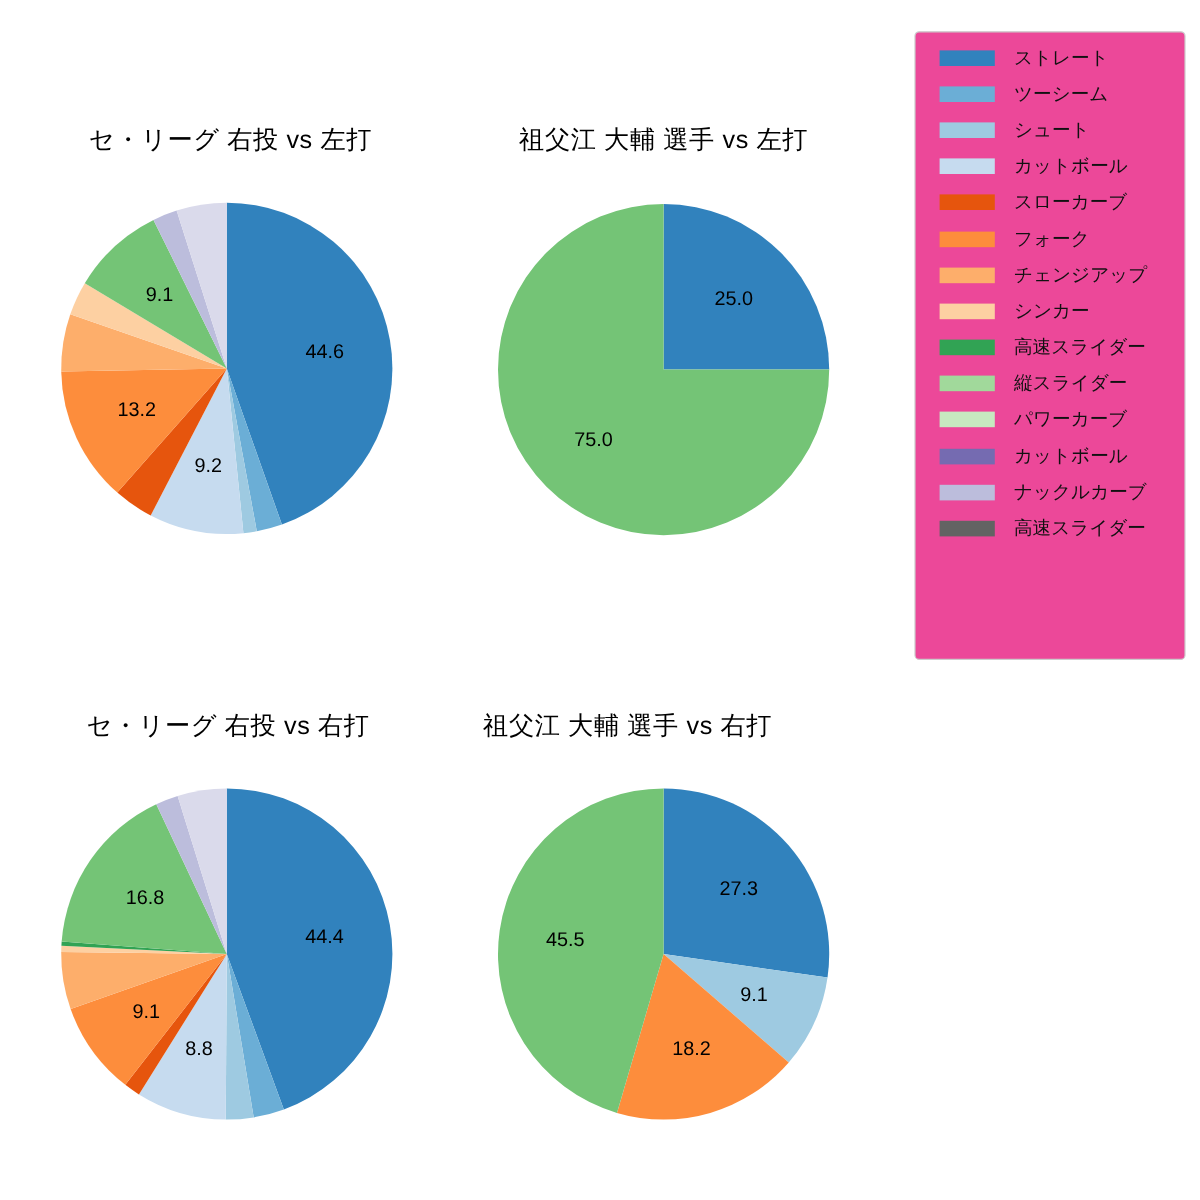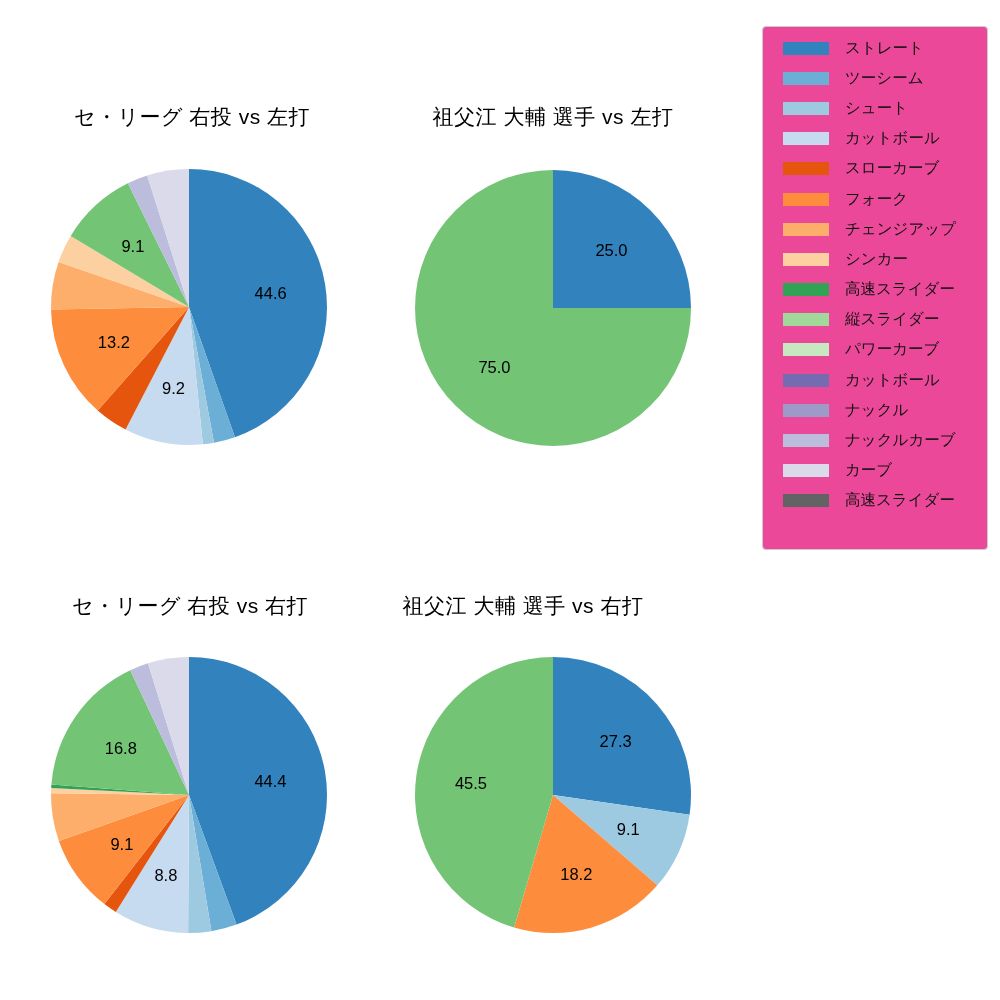--- a/index.html
+++ b/index.html
@@ -129,30 +129,22 @@
         </div>
         <div class="legend-row">
           <span class="swatch" style="background: rgb(199, 233, 192);"></span>
           <span class="legend-label">パワーカーブ</span>
         </div>
         <div class="legend-row">
           <span class="swatch" style="background: rgb(117, 107, 177);"></span>
           <span class="legend-label">カットボール</span>
         </div>
         <div class="legend-row">
-          <span class="swatch" style="background: rgb(158, 154, 200);"></span>
-          <span class="legend-label">ナックル</span>
-        </div>
-        <div class="legend-row">
           <span class="swatch" style="background: rgb(188, 189, 220);"></span>
           <span class="legend-label">ナックルカーブ</span>
-        </div>
-        <div class="legend-row">
-          <span class="swatch" style="background: rgb(218, 218, 235);"></span>
-          <span class="legend-label">カーブ</span>
         </div>
         <div class="legend-row">
           <span class="swatch" style="background: rgb(99, 99, 99);"></span>
           <span class="legend-label">高速スライダー</span>
         </div>
       </div>
   </div>
 
 </div>
 

